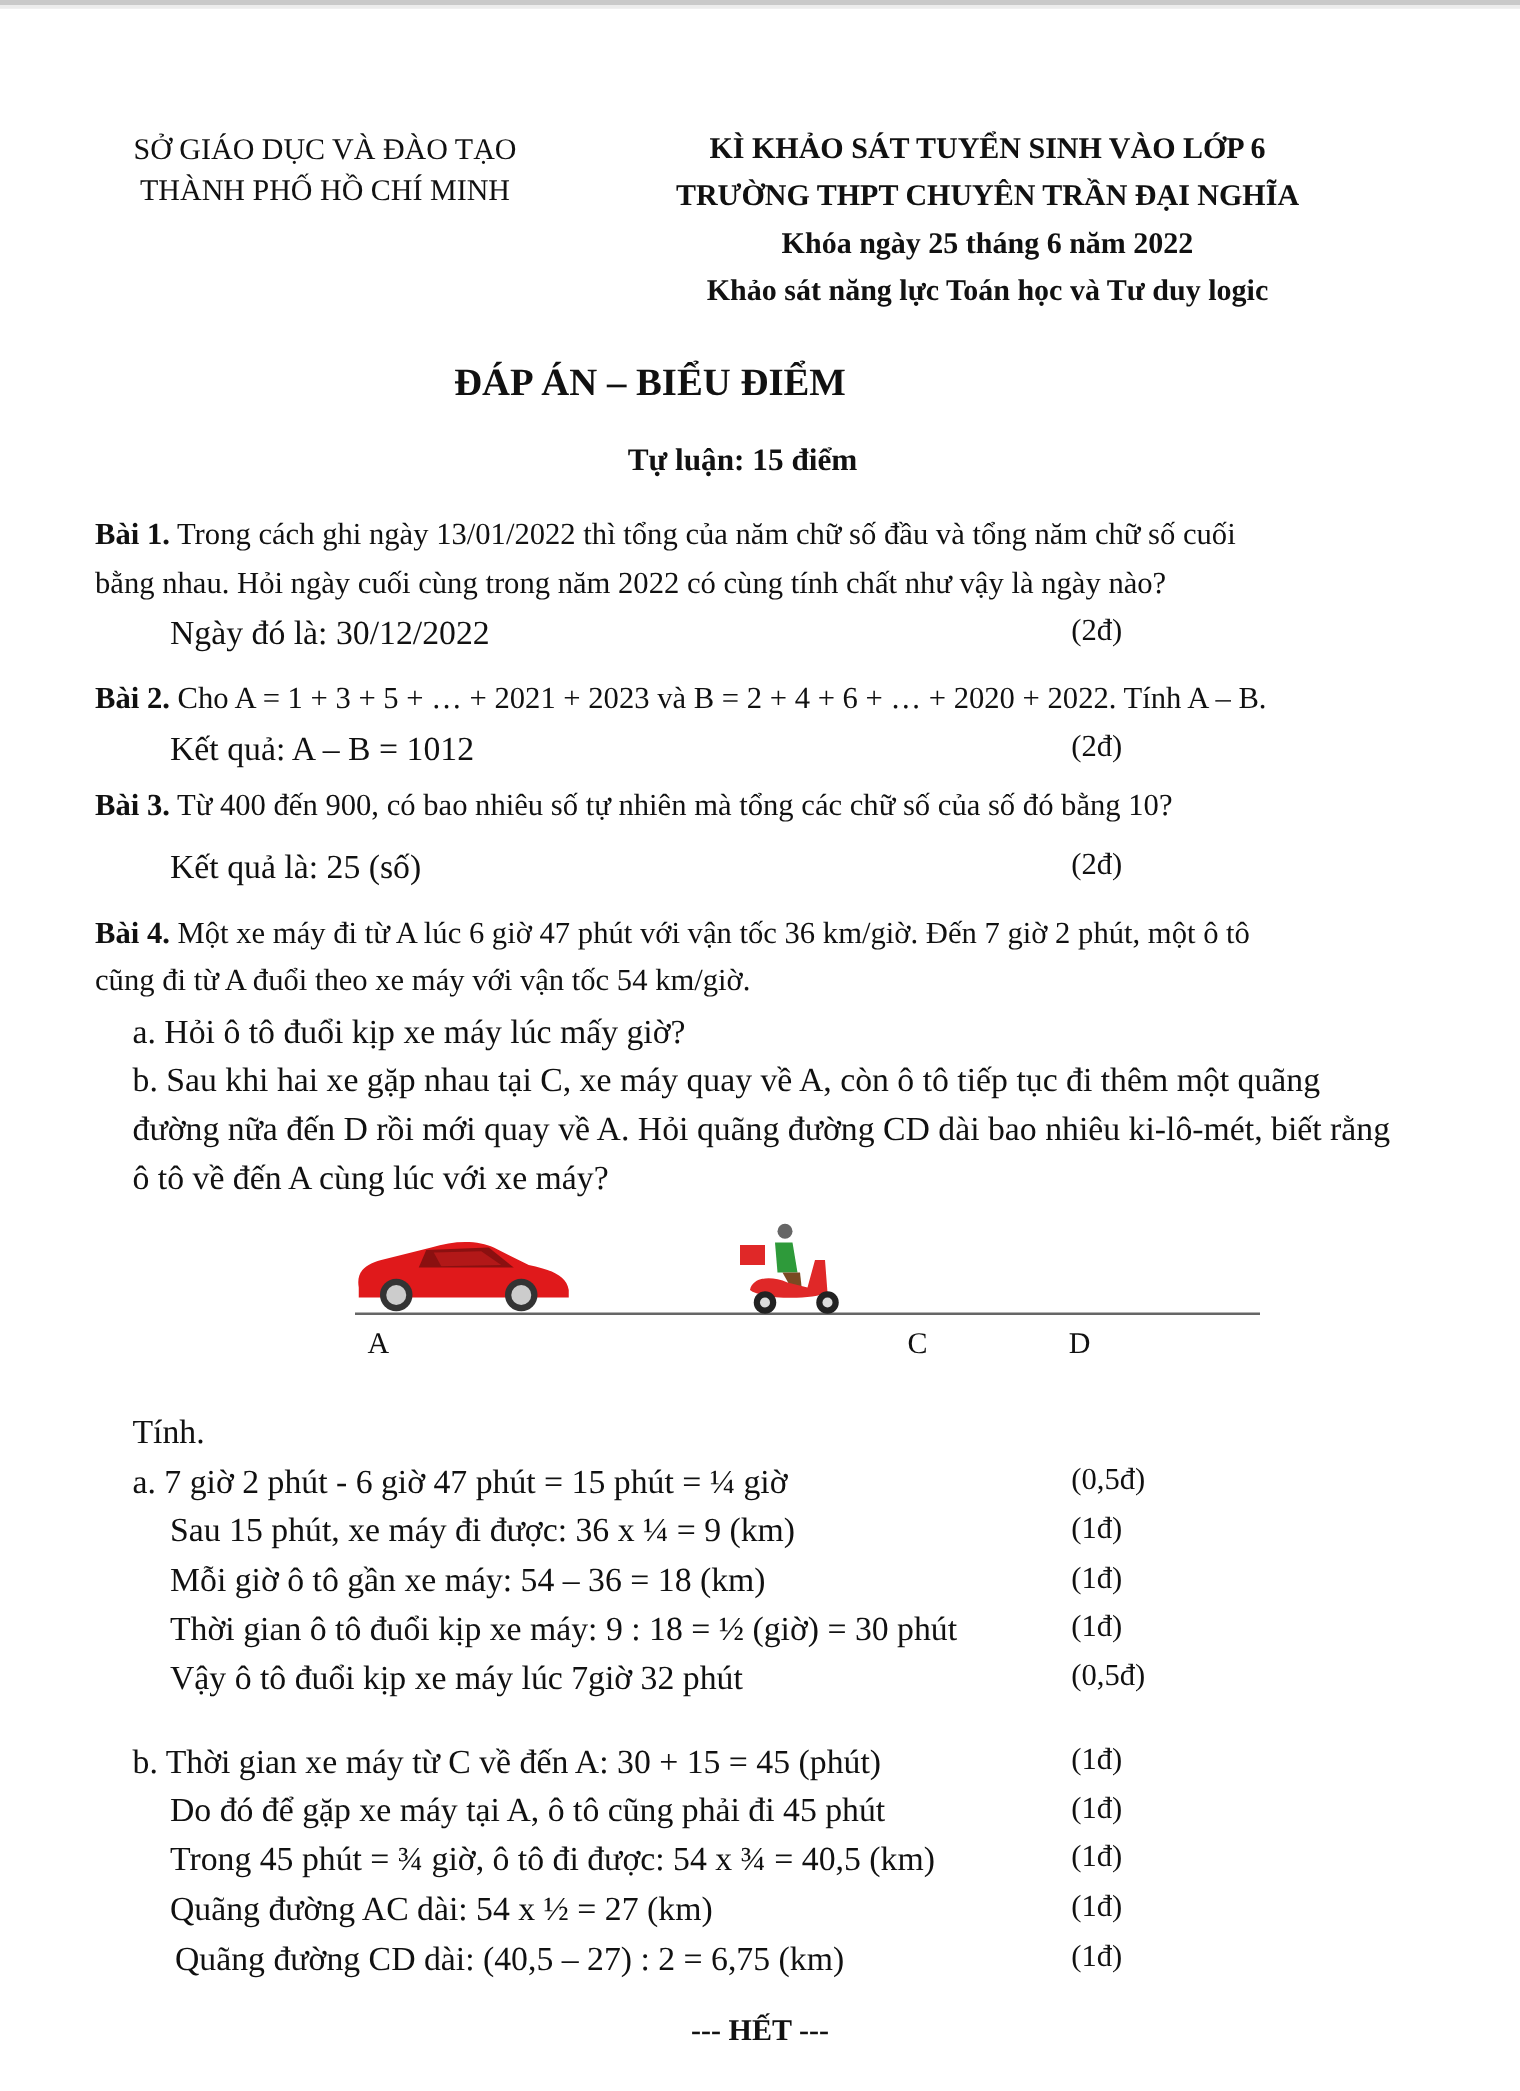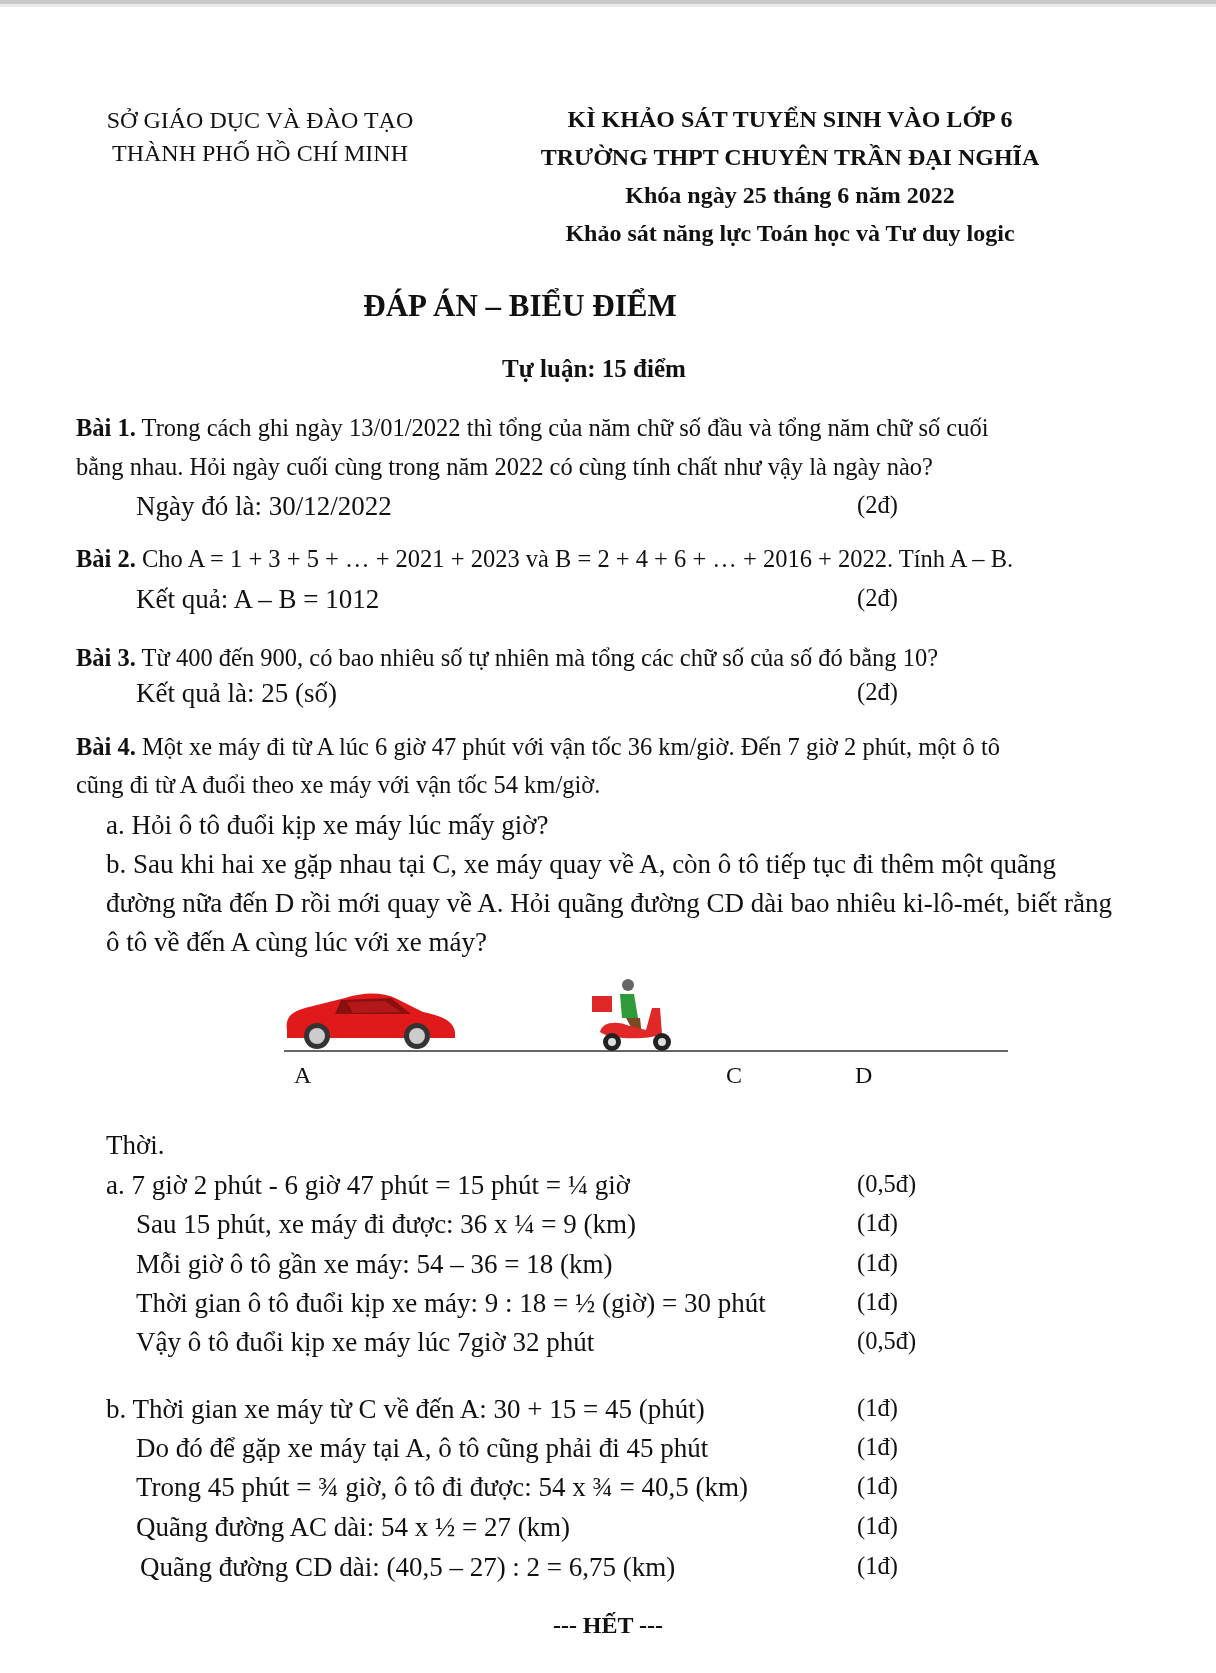--- a/index.html
+++ b/index.html
@@ -44,28 +44,28 @@
   <div class="abs para" style="top:414px;">
     <span class="b">Bài 1.</span><span> Trong cách ghi ngày 13/01/2022 thì tổng của năm chữ số đầu và tổng năm chữ số cuối</span>
   </div>
   <div class="abs para" style="top:453px;">bằng nhau. Hỏi ngày cuối cùng trong năm 2022 có cùng tính chất như vậy là ngày nào?</div>
   <div class="abs line" style="top:491px; left:136px;">Ngày đó là: 30/12/2022</div>
   <div class="abs score" style="top:491px; left:857px;">(2đ)</div>
 </div>
 
 <div>
   <div class="abs para" style="top:545px;">
-    <span class="b">Bài 2.</span><span> Cho A = 1 + 3 + 5 + … + 2021 + 2023 và B = 2 + 4 + 6 + … + 2016 + 2022. Tính A – B.</span>
+    <span class="b">Bài 2.</span><span> Cho A = 1 + 3 + 5 + … + 2021 + 2023 và B = 2 + 4 + 6 + … + 2020 + 2022. Tính A – B.</span>
   </div>
   <div class="abs line" style="top:584px; left:136px;">Kết quả: A – B = 1012</div>
   <div class="abs score" style="top:584px; left:857px;">(2đ)</div>
 </div>
 
 <div>
-  <div class="abs para" style="top:644px;">
+  <div class="abs para" style="top:631px;">
     <span class="b">Bài 3.</span><span> Từ 400 đến 900, có bao nhiêu số tự nhiên mà tổng các chữ số của số đó bằng 10?</span>
   </div>
   <div class="abs line" style="top:678px; left:136px;">Kết quả là: 25 (số)</div>
   <div class="abs score" style="top:678px; left:857px;">(2đ)</div>
 </div>
 
 <div>
   <div class="abs para" style="top:733px;">
     <span class="b">Bài 4.</span><span> Một xe máy đi từ A lúc 6 giờ 47 phút với vận tốc 36 km/giờ. Đến 7 giờ 2 phút, một ô tô</span>
   </div>
@@ -97,21 +97,21 @@
       <circle cx="22" cy="64" r="4" fill="#ddd"></circle>
     <circle cx="72" cy="64" r="9" fill="#222"></circle>
       <circle cx="72" cy="64" r="4" fill="#ddd"></circle>
   </svg>
   <div class="pt" style="left:294px; top:1062px;">A</div>
   <div class="pt" style="left:726px; top:1062px;">C</div>
   <div class="pt" style="left:855px; top:1062px;">D</div>
 </div>
 
 <div>
-  <div class="abs line" style="top:1130px; left:106px;">Thời.</div>
+  <div class="abs line" style="top:1130px; left:106px;">Tính.</div>
 
   <div>
     <div class="abs line" style="top:1170px; left:106px;">a. 7 giờ 2 phút - 6 giờ 47 phút = 15 phút = ¼ giờ</div>
     <div class="abs score" style="top:1170px; left:857px;">(0,5đ)</div>
     <div class="abs line" style="top:1209px; left:136px;">Sau 15 phút, xe máy đi được: 36 x ¼ = 9 (km)</div>
     <div class="abs score" style="top:1209px; left:857px;">(1đ)</div>
     <div class="abs line" style="top:1249px; left:136px;">Mỗi giờ ô tô gần xe máy: 54 – 36 = 18 (km)</div>
     <div class="abs score" style="top:1249px; left:857px;">(1đ)</div>
     <div class="abs line" style="top:1288px; left:136px;">Thời gian ô tô đuổi kịp xe máy: 9 : 18 = ½ (giờ) = 30 phút</div>
     <div class="abs score" style="top:1288px; left:857px;">(1đ)</div>

